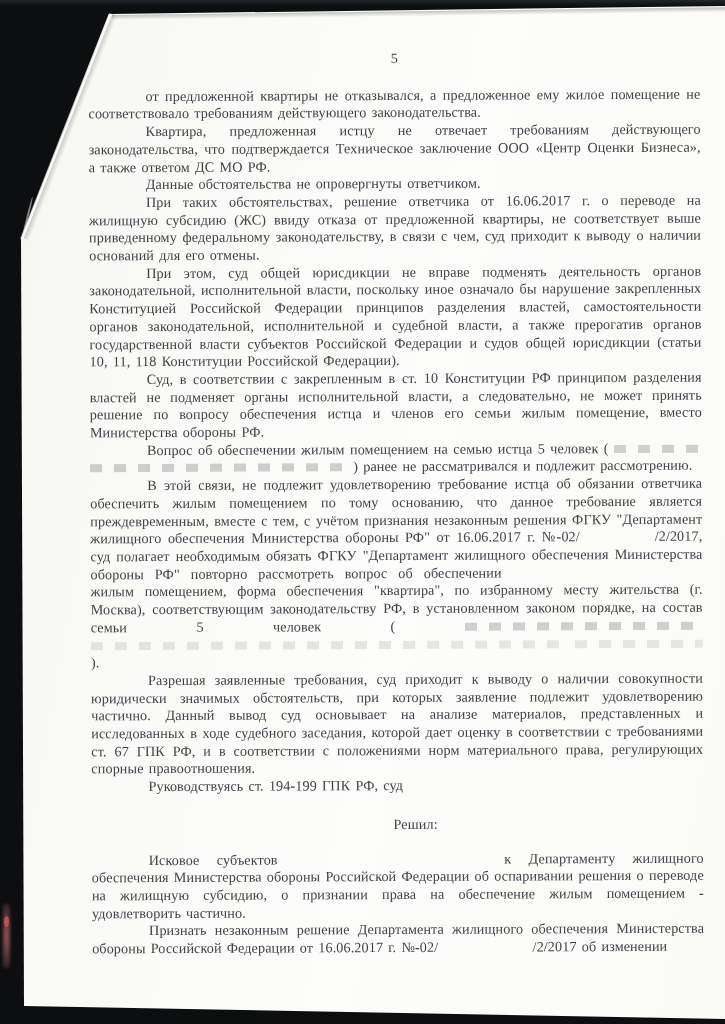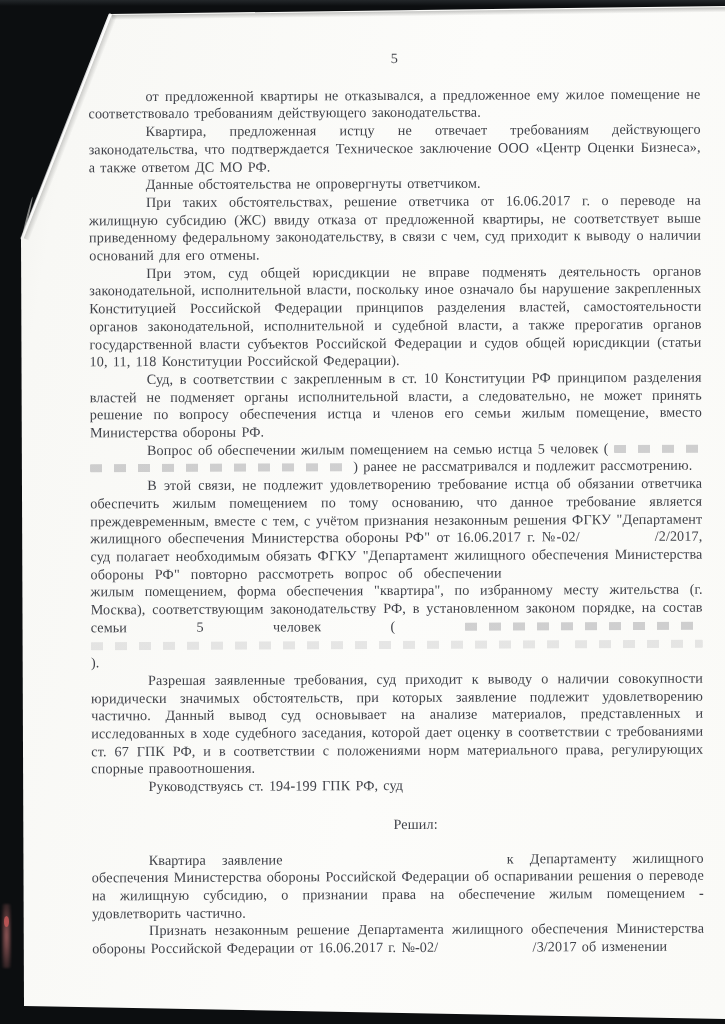--- a/index.html
+++ b/index.html
@@ -98,29 +98,29 @@
       <span class="redact faint" style="width:128px;"></span>
       <span>).</span>
     </p>
 
     <p class="para">Разрешая заявленные требования, суд приходит к выводу о наличии совокупности юридически значимых обстоятельств, при которых заявление подлежит удовлетворению частично. Данный вывод суд основывает на анализе материалов, представленных и исследованных в ходе судебного заседания, которой дает оценку в соответствии с требованиями ст. 67 ГПК РФ, и в соответствии с положениями норм материального права, регулирующих спорные правоотношения.</p>
     <p class="para">Руководствуясь ст. 194-199 ГПК РФ, суд</p>
 
     <p class="heading">Решил:</p>
 
     <p class="para claim">
-      <span>Квартира заявление</span>
+      <span>Исковое субъектов</span>
       <span class="gap" style="width:192px;"></span>
       <span>к Департаменту жилищного обеспечения Министерства обороны Российской Федерации об оспаривании решения о переводе на жилищную субсидию, о признании права на обеспечение жилым помещением - удовлетворить частично.</span>
     </p>
 
     <p class="para">
       <span>Признать незаконным решение Департамента жилищного обеспечения Министерства обороны Российской Федерации от 16.06.2017 г. №-02/</span>
       <span class="gap" style="width:84px;"></span>
-      <span>/3/2017 об изменении</span>
+      <span>/2/2017 об изменении</span>
     </p>
   </div>
 </div>
 
 <div class="edge-highlight"></div>
 <div class="crease-line"></div>
 <div class="red-streak"></div>
 <div class="red-dot"></div>
 
 </body></html>

